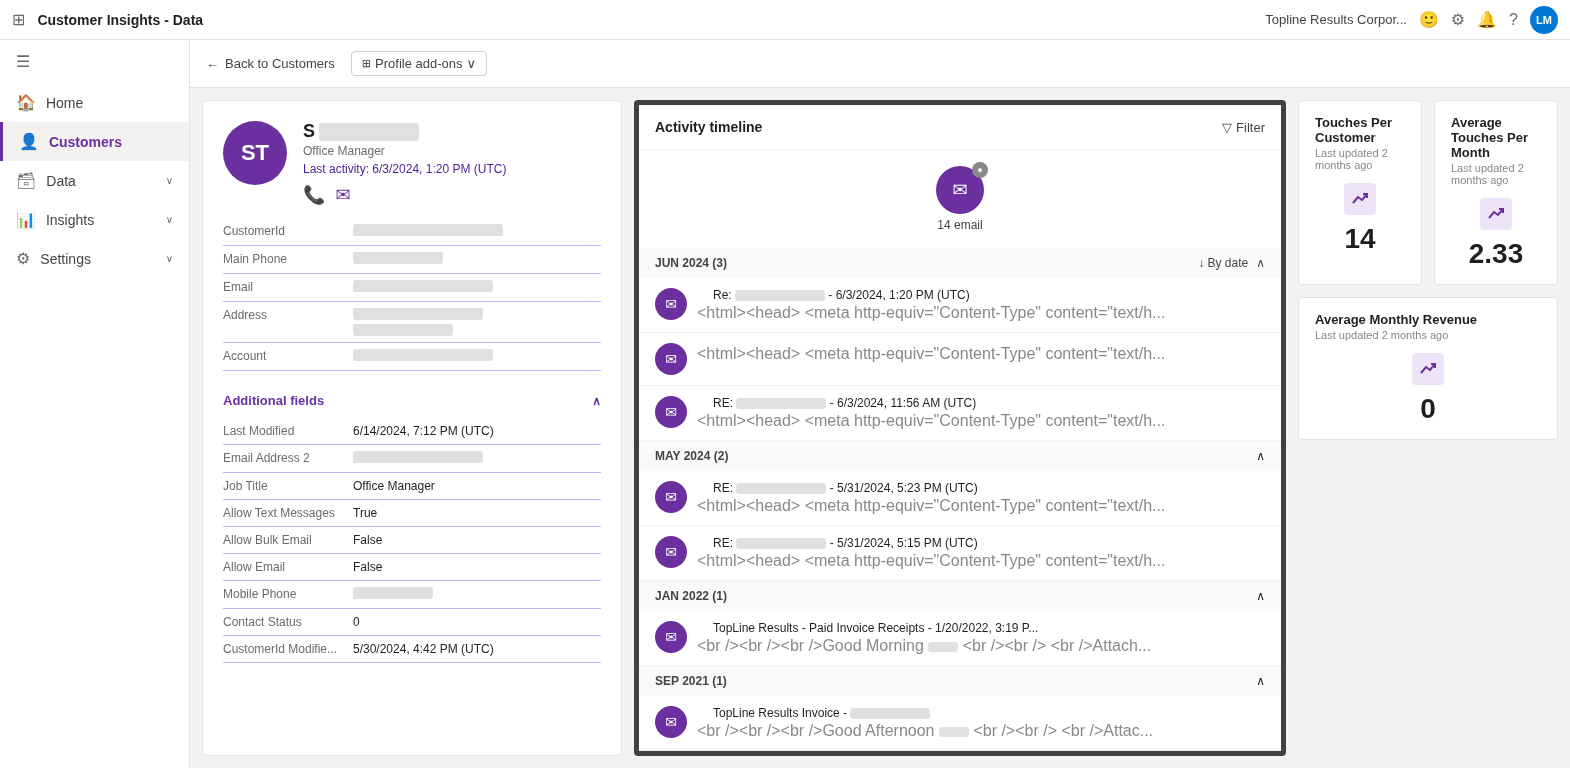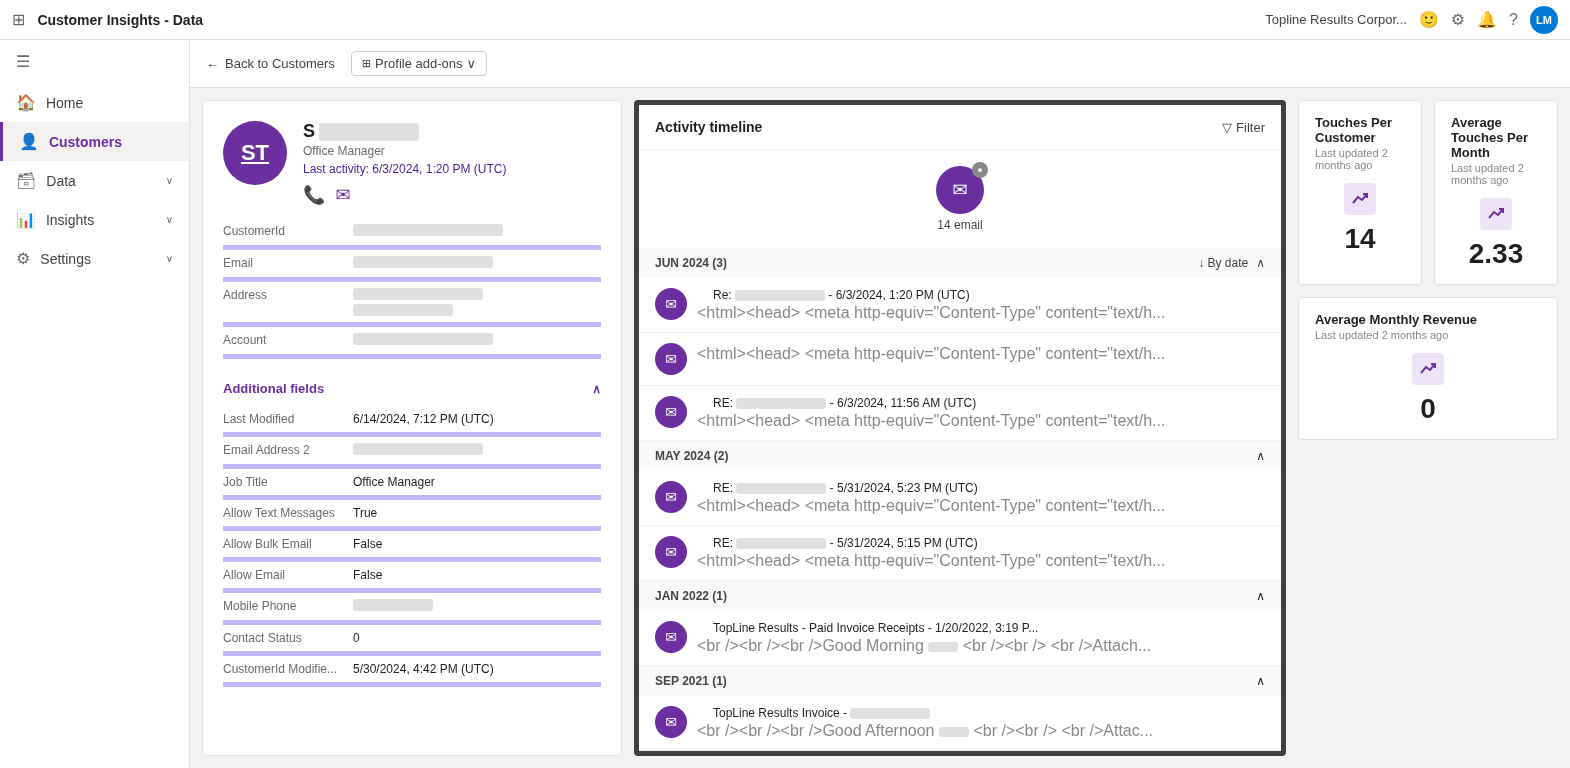--- a/index.html
+++ b/index.html
@@ -116,42 +116,41 @@
       height: 64px;
       border-radius: 50%;
       background: #6b2fa0;
       color: #fff;
       display: flex;
       align-items: center;
       justify-content: center;
       font-size: 22px;
       font-weight: 600;
       flex-shrink: 0;
-      text-decoration: underline;
     }
     .profile-info { flex: 1; }
     .profile-name {
       font-size: 18px;
       font-weight: 600;
       color: #201f1e;
       display: flex;
       align-items: center;
       gap: 4px;
     }
     .profile-role { font-size: 12px; color: #6b6b6b; margin-top: 2px; }
     .profile-activity { font-size: 12px; color: #4c1d95; margin-top: 4px; }
     .profile-actions { display: flex; gap: 10px; margin-top: 8px; }
     .profile-action-icon { font-size: 18px; color: #6b2fa0; cursor: pointer; }
 
     .fields-table { padding: 0 20px 12px; }
     .field-row {
       display: flex;
       align-items: flex-start;
       padding: 6px 0;
-      border-bottom: 5px solid #c4b5fd;
+      border-bottom: 1px solid #c4b5fd;
     }
     .field-label { width: 130px; font-size: 12px; color: #6b6b6b; flex-shrink: 0; }
     .field-value { flex: 1; font-size: 12px; color: #201f1e; }
 
     .additional-fields-header {
       display: flex;
       align-items: center;
       padding: 10px 20px;
       cursor: pointer;
       color: #6b2fa0;
@@ -367,20 +366,24 @@
             </div>
           </div>
         </div>
 
         <div class="fields-table">
           <div class="field-row">
             <span class="field-label">CustomerId</span>
             <span class="field-value"><span class="blurred-bar" style="width:150px;height:12px;"></span></span>
           </div>
           <div class="field-row">
+            <span class="field-label">Main Phone</span>
+            <span class="field-value"><span class="blurred-bar" style="width:90px;height:12px;"></span></span>
+          </div>
+          <div class="field-row">
             <span class="field-label">Email</span>
             <span class="field-value"><span class="blurred-bar" style="width:140px;height:12px;"></span></span>
           </div>
           <div class="field-row">
             <span class="field-label">Address</span>
             <span class="field-value">
               <span class="blurred-bar" style="width:130px;height:12px;display:block;margin-bottom:4px;"></span>
               <span class="blurred-bar" style="width:100px;height:12px;display:block;"></span>
             </span>
           </div>

